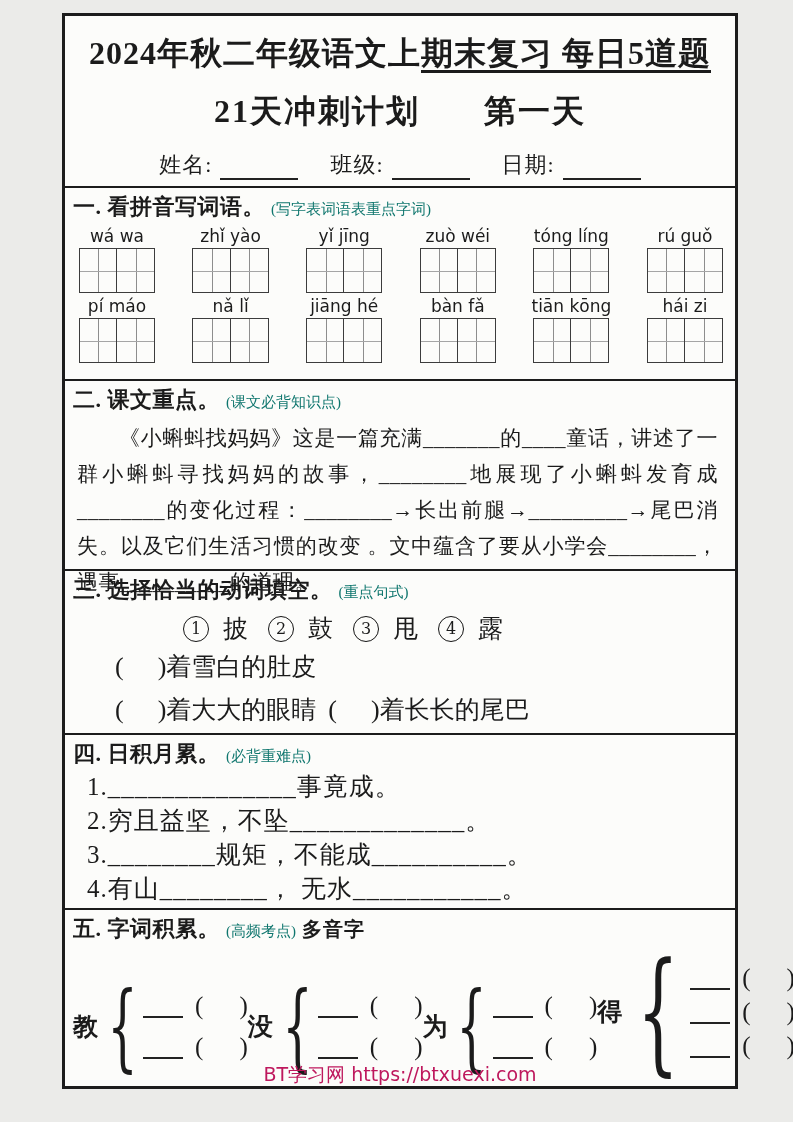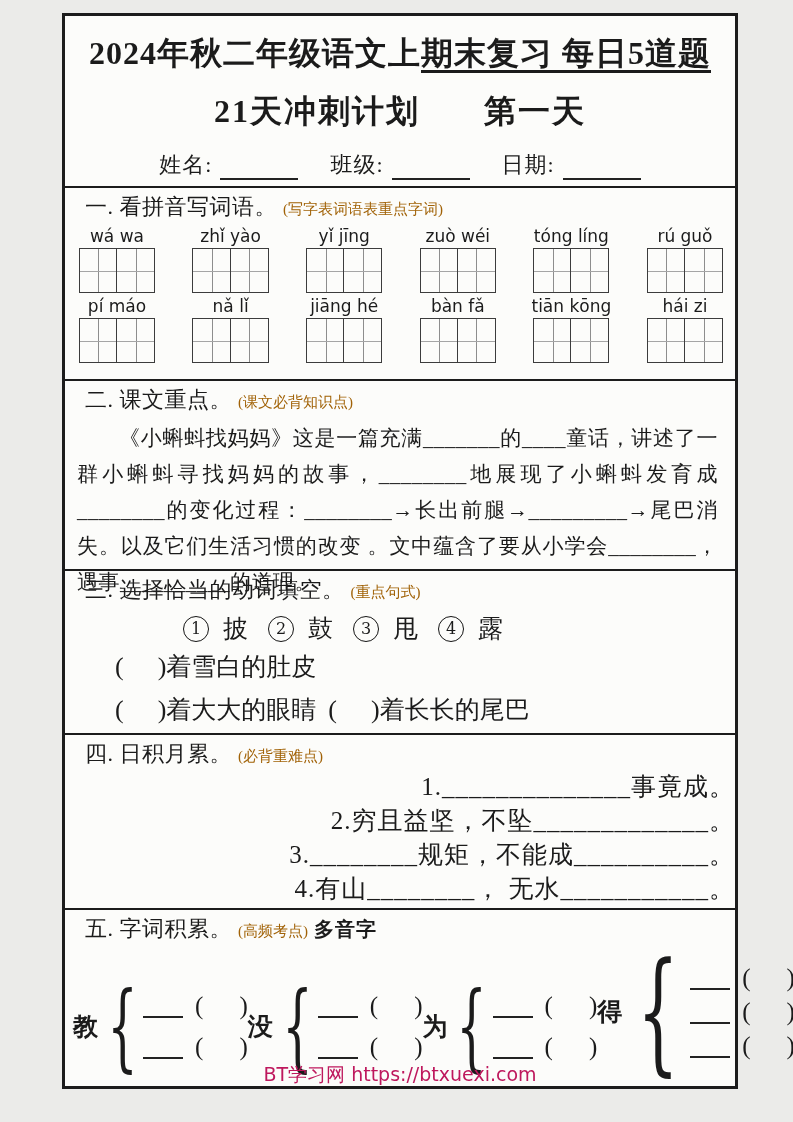--- a/index.html
+++ b/index.html
@@ -18,22 +18,22 @@
   .head{height:170px;box-sizing:border-box;padding-top:16px;text-align:center;}
   .title1{font-size:32px;font-weight:700;letter-spacing:1px;white-space:nowrap;}
   .title1 .u{text-decoration:underline;text-underline-offset:6px;text-decoration-thickness:2.5px;}
   .title2{font-size:32px;font-weight:700;margin-top:14px;letter-spacing:2px;}
   .title2 .gap{display:inline-block;width:64px;}
   .who{margin-top:16px;font-size:22px;letter-spacing:1px;display:flex;justify-content:center;align-items:flex-end;gap:8px;}
   .wline{display:inline-block;width:78px;height:20px;border-bottom:2px solid #222;margin-right:24px;}
   .wline.last{margin-right:0;}
   
   .shead{display:flex;align-items:baseline;gap:6px;padding:5px 0 0 8px;line-height:28px;}
-  .sh-title{font-weight:400;font-size:22px;letter-spacing:0.5px;margin-left:12px;}
-  .sh-note{font-size:15px;color:#a16207;}
+  .sh-title{font-weight:700;font-size:22px;letter-spacing:0.5px;}
+  .sh-note{font-size:15px;color:#0f766e;}
   .sh-sub{font-size:20px;color:#1b1b1b;letter-spacing:1px;font-weight:bold;}
   
   .s1{height:193px;}
   .prow{display:flex;justify-content:space-between;padding:0 10px 0 12px;margin-top:2px;}
   .pblock{width:80px;}
   .pin{font-family:"DejaVu Sans","Liberation Sans",sans-serif;font-size:17px;text-align:center;white-space:nowrap;height:23px;line-height:23px;}
   .boxes{display:flex;justify-content:center;}
   .tian{width:39px;height:45px;border:1.8px solid #3c3c3c;box-sizing:border-box;position:relative;background:#fcfcfa;}
   .tian + .tian{margin-left:-1.8px;}
   .tian::before{content:"";position:absolute;left:50%;top:0;bottom:0;width:1px;background:#8d8d8d;}
@@ -45,21 +45,21 @@
   .s3{height:164px;}
   .opts{padding-left:118px;font-size:25px;margin-top:6px;display:flex;align-items:center;gap:14px;}
   .circ{display:inline-flex;width:24px;height:24px;border:1.7px solid #151515;border-radius:50%;align-items:center;justify-content:center;font-size:16px;font-family:"DejaVu Serif",serif;}
   .optword{font-size:25px;font-weight:400;margin-right:6px;}
   .s3row{display:flex;padding-left:50px;gap:12px;font-size:25px;line-height:43px;}
   .paren{font-size:26px;}
   .pgap{display:inline-block;width:34px;}
   .s3cell{white-space:nowrap;}
   
   .s4{height:175px;}
-  .s4item{padding-left:22px;font-size:25px;line-height:34px;letter-spacing:1px;white-space:nowrap;text-align:right;}
+  .s4item{padding-left:22px;font-size:25px;line-height:34px;letter-spacing:1px;white-space:nowrap;}
   
   .s5{flex:1;position:relative;}
   .groups{display:flex;justify-content:space-between;align-items:flex-end;padding:0 30px 0 8px;margin-top:14px;}
   .group{display:flex;align-items:center;}
   .gchar{font-size:25px;font-weight:700;margin-right:2px;}
   .brace{font-family:"DejaVu Serif",serif;font-weight:400;display:inline-block;transform:scaleX(0.5);line-height:0.8;margin:0 -10px 0 -8px;}
   .brace.r2{font-size:96px;}
   .brace.r3{font-size:132px;}
   .grows{display:flex;flex-direction:column;gap:16px;}
   .grows.r3{gap:9px;}

